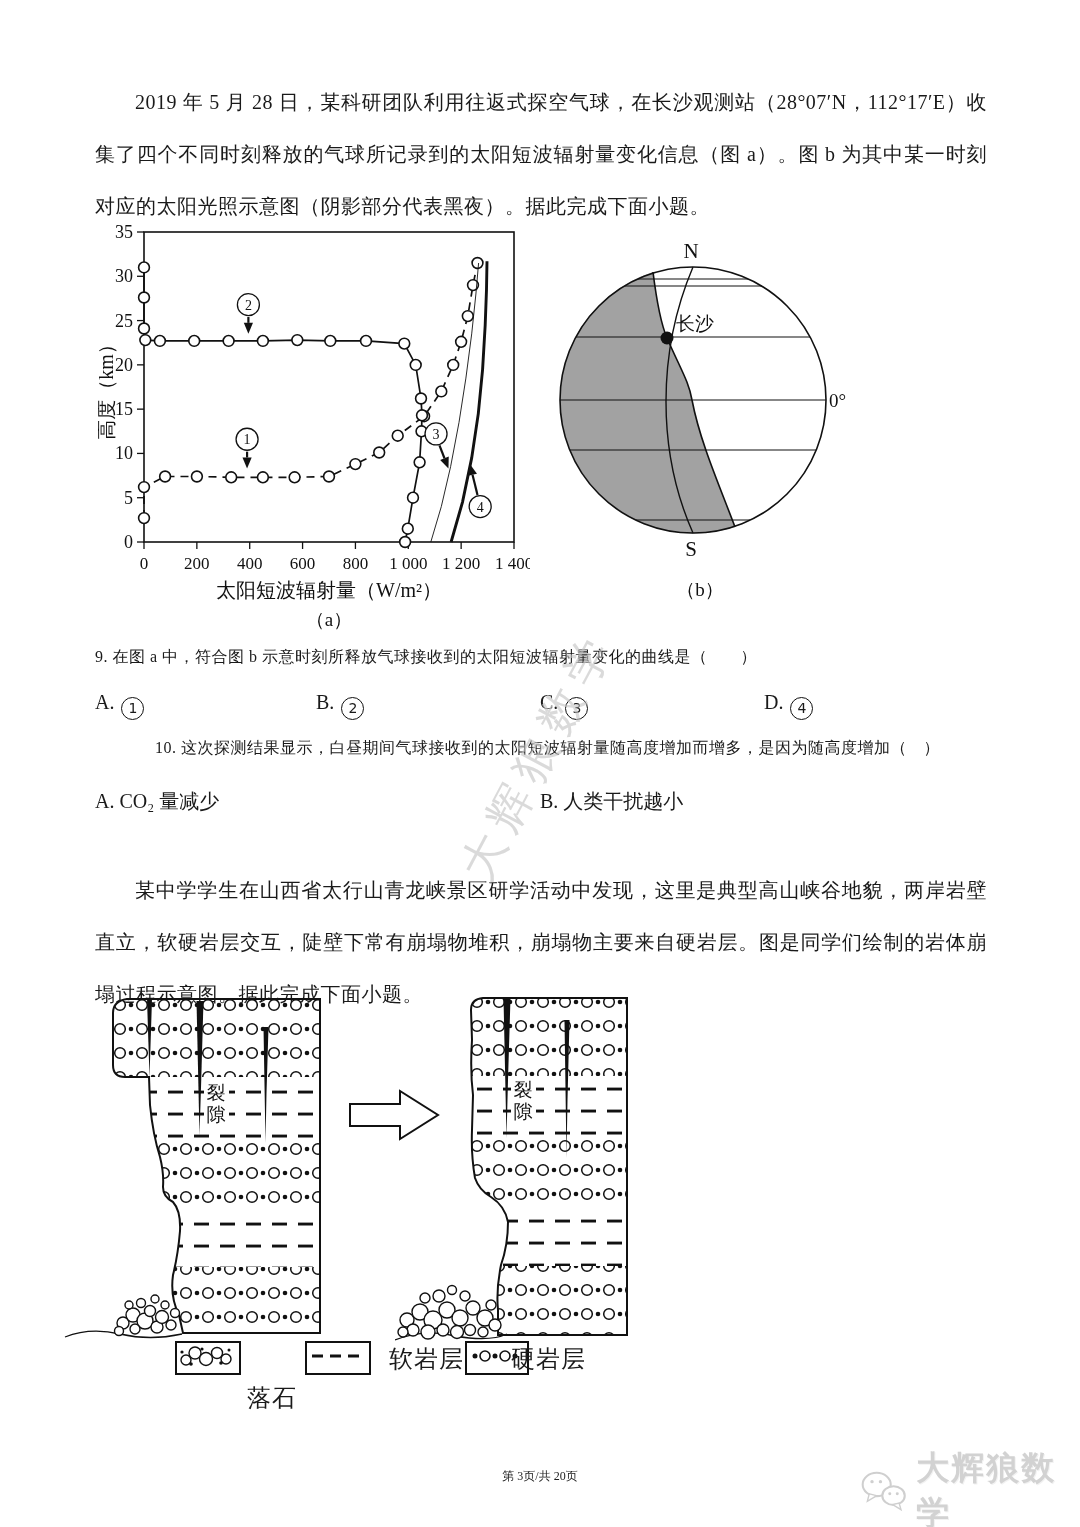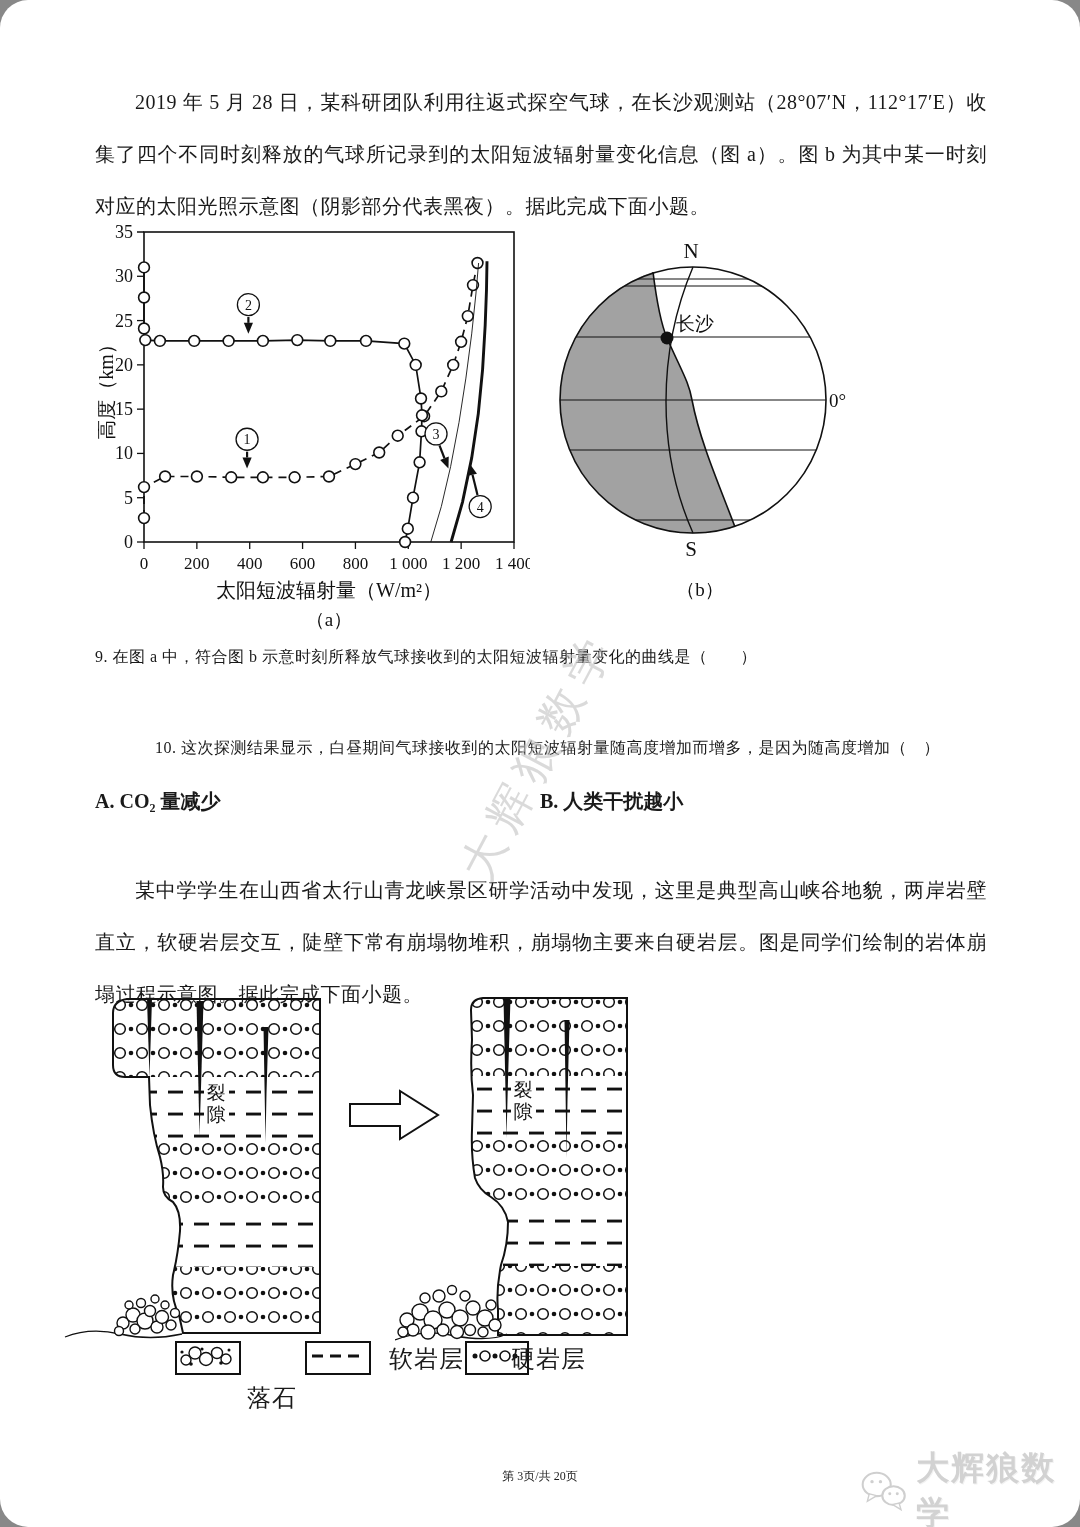--- a/index.html
+++ b/index.html
@@ -1,18 +1,18 @@
 <!DOCTYPE html>
 <html><head>
 <meta charset="utf-8">
 <style>
   html,body{margin:0;padding:0;background:#888;}
   .page{
     position:relative;width:1080px;height:1527px;margin:0 auto;background:#ffffff;
-    font-family:"Liberation Serif","DejaVu Serif",serif;color:#1a1a1a;overflow:hidden;border-radius:28px;
+    font-family:"Liberation Serif","DejaVu Serif",serif;color:#1a1a1a;overflow:hidden;
   }
   .para{
     position:absolute;left:95px;width:892px;font-size:20px;line-height:52px;
     text-align:justify;letter-spacing:0.5px;
   }
   .indent{text-indent:40px;}
   .qtext{position:absolute;left:95px;width:905px;font-size:16px;letter-spacing:0.5px;}
   .optrow{position:absolute;left:95px;width:905px;display:flex;font-size:20px;}
   .circnum{
     display:inline-flex;align-items:center;justify-content:center;
@@ -159,23 +159,29 @@
 
     <circle cx="122" cy="96" r="6.5" fill="#111"></circle>
     <text x="131" y="88" font-size="19">长沙</text>
     <text x="146" y="16" font-size="21" text-anchor="middle">N</text>
     <text x="146" y="314" font-size="21" text-anchor="middle">S</text>
     <text x="284" y="165" font-size="19">0°</text>
     <text x="155" y="354" font-size="19" text-anchor="middle">（b）</text>
   </svg>
 
   <div class="qtext" style="top:647px;">9. 在图 a 中，符合图 b 示意时刻所释放气球接收到的太阳短波辐射量变化的曲线是（　　）</div>
+  <div class="optrow" style="top:691px;">
+    <span class="opt" style="width:221px;"><span>A.</span><span class="circnum">1</span></span>
+    <span class="opt" style="width:224px;"><span>B.</span><span class="circnum">2</span></span>
+    <span class="opt" style="width:224px;"><span>C.</span><span class="circnum">3</span></span>
+    <span class="opt"><span>D.</span><span class="circnum">4</span></span>
+  </div>
 
   <div class="qtext" style="top:738px;text-align:center;">10. 这次探测结果显示，白昼期间气球接收到的太阳短波辐射量随高度增加而增多，是因为随高度增加（　）</div>
-  <div class="optrow" style="top:788px;font-weight:bold;">
+  <div class="optrow" style="top:788px;">
     <span class="opt" style="width:445px;"><span>A.</span>&nbsp;<span>CO₂ 量减少</span></span>
     <span class="opt"><span>B.</span>&nbsp;<span>人类干扰越小</span></span>
   </div>
 
   <div class="para indent" style="top:864px;">某中学学生在山西省太行山青龙峡景区研学活动中发现，这里是典型高山峡谷地貌，两岸岩壁直立，软硬岩层交互，陡壁下常有崩塌物堆积，崩塌物主要来自硬岩层。图是同学们绘制的岩体崩塌过程示意图。据此完成下面小题。</div>
 
   <svg width="275" height="352" viewBox="0 0 275 352" style="position:absolute;left:60px;top:993px;">
     <defs>
       <pattern id="hardPL" patternUnits="userSpaceOnUse" width="22" height="24">
         <circle cx="5" cy="12" r="2.3" fill="#111"></circle>

